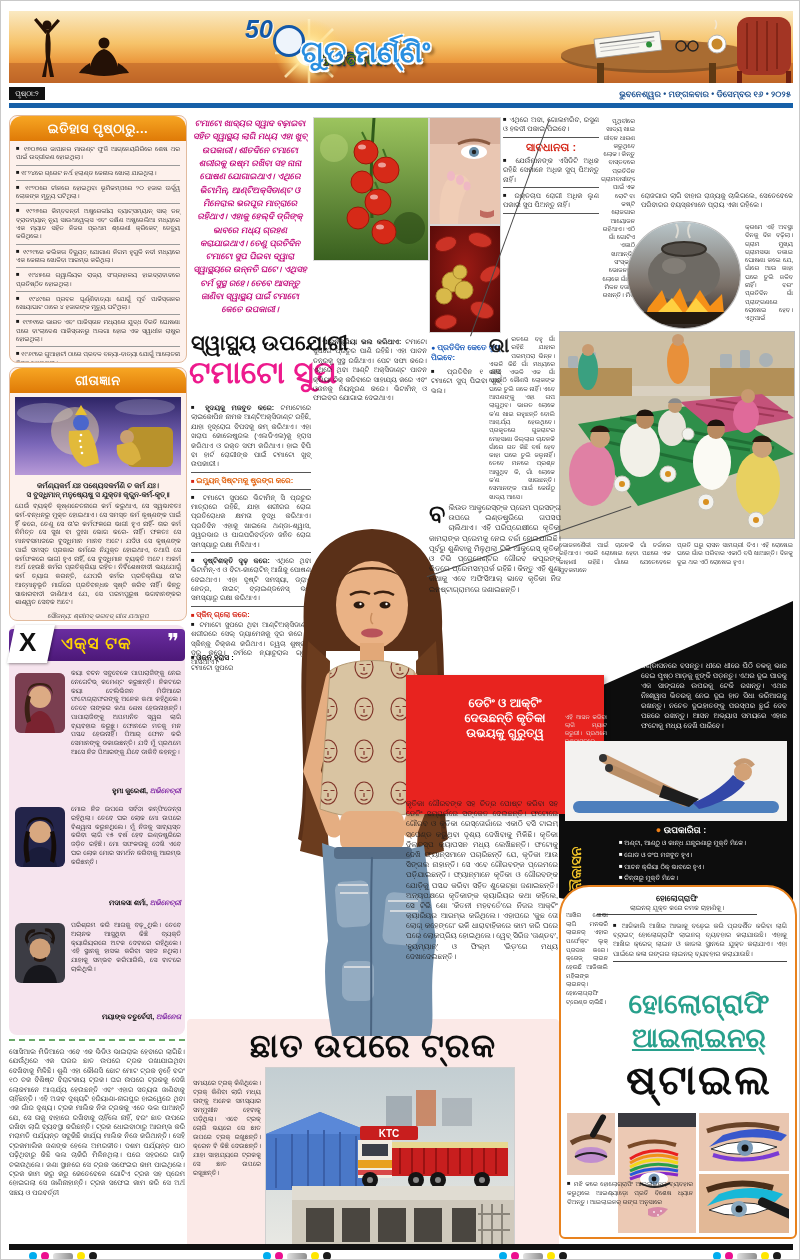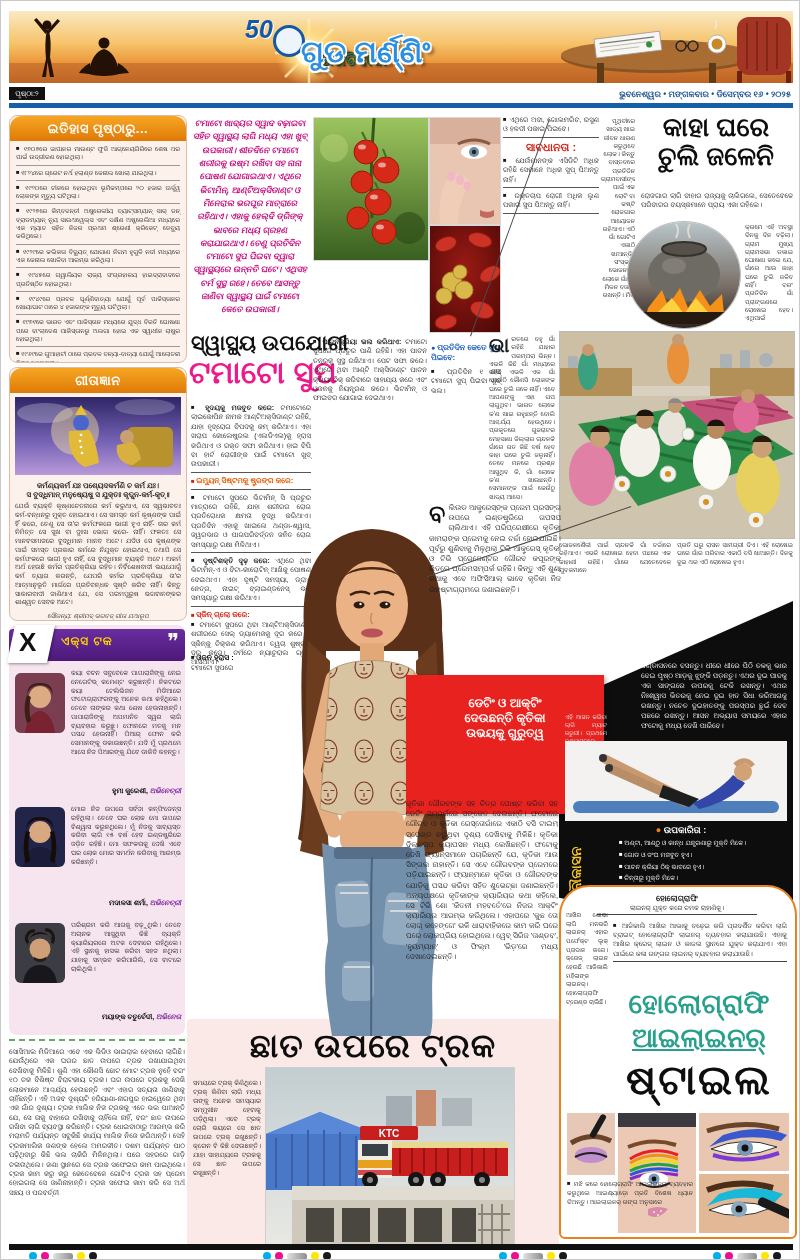--- a/index.html
+++ b/index.html
@@ -166,21 +166,21 @@
       <div class="c b" style="font-size:7.3px;color:#222;">ସ ବୁଦ୍ଧିମାନ୍ ମନୁଷ୍ୟେଷୁ ସ ଯୁକ୍ତଃ କୃତ୍ସ୍ନ-କର୍ମ-କୃତ୍॥</div>
       <div class="tj f65" style="margin-top:3px;height:108px;overflow:hidden;">ଯେଉଁ ବ୍ୟକ୍ତି କୃଷ୍ଣଚେତନାରେ କର୍ମ କରୁଥାଏ, ସେ ସ୍ୱଭାବତଃ କର୍ମ-ବନ୍ଧନରୁ ମୁକ୍ତ ହୋଇଥାଏ। ସେ ସମସ୍ତ କର୍ମ କୃଷ୍ଣଙ୍କ ପାଇଁ ହିଁ କରେ, ତେଣୁ ସେ ତା'ର କର୍ମଫଳରେ ଭାଗୀ ହୁଏ ନାହିଁ- ତାର କର୍ମ ନିମିତ୍ତ ସେ ସୁଖ ବା ଦୁଃଖ ଭୋଗ କରେ- ନାହିଁ। ଫଳତଃ ସେ ମାନବସମାଜରେ ବୁଦ୍ଧିମାନ ମାନବ ଅଟେ। ଯଦିଓ ସେ କୃଷ୍ଣଙ୍କ ପାଇଁ ସମସ୍ତ ପ୍ରକାର କର୍ମରେ ନିଯୁକ୍ତ ହୋଇଥାଏ, ତଥାପି ସେ କର୍ମଫଳରେ ଭାଗୀ ହୁଏ ନାହିଁ, ସେ ବୁଦ୍ଧିମାନ ବ୍ୟକ୍ତି ଅଟେ। ଅକର୍ମ ଅର୍ଥ ହେଉଛି କର୍ମର ପ୍ରତିକ୍ରିୟା ରହିତ। ନିର୍ବିଶେଷବାଦୀ ଭୟଯୋଗୁଁ କର୍ମ ତ୍ୟାଗ କରନ୍ତି, ଯେପରି କର୍ମର ପ୍ରତିକ୍ରିୟା ତା'ର ଆତ୍ମାନୁଭୂତି ମାର୍ଗରେ ପ୍ରତିବନ୍ଧକ ସୃଷ୍ଟି କରିବ ନାହିଁ। କିନ୍ତୁ ସାକାରବାଦୀ ଜାଣିଥାଏ ଯେ, ସେ ପରମପୁରୁଷ ଭଗବାନଙ୍କର ଶାଶ୍ୱତ ସେବକ ଅଟେ।</div>
       <div class="c" style="font-size:6.3px;font-style:italic;color:#333;margin-top:2px;">ସୌଜନ୍ୟ: ଶ୍ରୀମଦ୍ ଭଗବଦ୍ ଗୀତା ଯଥାରୂପ</div>
     </div>
   </div>
 
   <div class="abs" style="left:8px;top:624px;width:176px;height:410px;background:#f6e4ee;border-radius:8px;"></div>
   <div class="abs" style="left:8px;top:628px;width:176px;height:32px;background:linear-gradient(#6a2da0,#4c1878);border-radius:4px;">
     <div class="abs" style="left:2px;top:-4px;width:40px;height:38px;background:#fff;transform:skewX(-12deg);box-shadow:1px 1px 3px rgba(0,0,0,.4);"></div>
     <div class="abs" style="left:10px;top:-2px;font-size:26px;font-weight:900;color:#111;">X</div>
-    <div class="abs" style="left:52px;top:5px;font-size:12px;font-weight:900;color:#ffd400;letter-spacing:1px;">ଏକ୍ସ ଟକ</div>
+    <div class="abs" style="left:52px;top:5px;font-size:17px;font-weight:900;color:#ffd400;letter-spacing:1px;">ଏକ୍ସ ଟକ</div>
     <div class="abs" style="right:6px;top:0px;font-size:22px;color:#fff;">❞</div>
   </div>
 
   <svg class="abs" style="left:14px;top:672px;border-radius:6px;" width="50" height="60">
     <rect width="50" height="60" fill="#6a3448"></rect>
       <rect width="50" height="60" fill="#8a4858" opacity=".5"></rect>
     <path d="M10 60 C12 44 20 38 25 38 C30 38 38 44 40 60 Z" fill="#7a2330"></path>
     <circle cx="25" cy="24" r="11" fill="#dcab84"></circle>
     <path d="M12 24 C12 8 38 8 38 24 C38 16 36 10 25 10 C14 10 12 16 12 24 Z" fill="#3a2014"></path>
     <path d="M12 22 C8 34 10 44 12 50 L16 48 C14 38 14 30 16 24 Z" fill="#3a2014"></path>
@@ -384,24 +384,20 @@
     <span>ଲିଉଡ ଆକ୍ଟ୍ରେସ୍‌ଙ୍କ ପ୍ରେମ ପ୍ରସଙ୍ଗ ଉପରେ ଇଣ୍ଡଷ୍ଟ୍ରିରେ ଗପସପ ଚାଲିଥାଏ। ଏହି ପରିପ୍ରେକ୍ଷୀରେ କୃତିକା କାମରାଙ୍କ ପ୍ରେମକୁ ନେଇ ଚର୍ଚ୍ଚା ହୋଇଯାଇଛି। ପୂର୍ବରୁ ଶୁଣିବାକୁ ମିଳୁଥିଲା ଟିଭି ଆକ୍ଟ୍ରେସ୍ କୃତିକା ଓ ଟିଭି ପ୍ରେଜେଣ୍ଟର ଗୌରବ କପୂରଙ୍କ ଭିତରେ ପ୍ରେମସମ୍ପର୍କ ରହିଛି। କିନ୍ତୁ ଏହି ଶୁଣା କଥାକୁ ଏବେ ଅଫିସିଆଲ୍ ଭାବେ କୃତିକା ନିଜ ଇନଷ୍ଟାଗ୍ରାମରେ ଜଣାଇଛନ୍ତି।</span>
   </div>
   <div class="abs redhead" style="left:405px;top:674px;width:198px;height:118px;z-index:3;padding-top:21px;font-size:12px;line-height:1.25;box-shadow:2px 2px 4px rgba(0,0,0,.3);">
     <div>ଡେଟିଂ ଓ ଆକ୍ଟିଂ</div>
     <div>ଦେଉଛନ୍ତି କୃତିକା</div>
     <div>ଉଭୟକୁ ଗୁରୁତ୍ୱ</div>
   </div>
   <div class="abs tj f75" style="left:405px;top:798px;width:152px;height:228px;overflow:hidden;z-index:3;">କୃତିକା ଗୌରବଙ୍କ ସହ ଚିତ୍ର ପୋଷ୍ଟ କରିବା ସହ ଡେଟିଂ ସମ୍ପର୍କରେ ସଙ୍କେତ ଦେଇଛନ୍ତି। ଫଟୋରେ ଗୌରବ ଓ କୃତିକା ରେସ୍ତୋରାଁରେ ଏକାଠି ବସି ଟାଇମ୍ ସ୍ପେଣ୍ଡ କରୁଥିବା ଦୃଶ୍ୟ ଦେଖିବାକୁ ମିଳିଛି। କୃତିକା ଦିଲଚସ୍ପ କ୍ୟାପସନ ମଧ୍ୟ ଲେଖିଛନ୍ତି। ଫଟୋକୁ ଦେଖି ଫ୍ୟାନ୍ସମାନେ ପଚାରିଛନ୍ତି ଯେ, କୃତିକା ଆଉ ସିଙ୍ଗଲ ନାହାନ୍ତି। ସେ ଏବେ ଗୌରବଙ୍କ ପ୍ରେମରେ ପଡ଼ିଯାଇଛନ୍ତି। ଫ୍ୟାନ୍‌ମାନେ କୃତିକା ଓ ଗୌରବଙ୍କ ଯୋଡ଼ିକୁ ପସନ୍ଦ କରିବା ସହିତ ଶୁଭେଚ୍ଛା ଜଣାଇଛନ୍ତି। ଅନ୍ୟପକ୍ଷରେ କୃତିକାଙ୍କ କ୍ୟାରିୟର କଥା କହିଲେ, ସେ ଟିଭି ଶୋ 'କିତନୀ ମହବତେଁ'ରେ ନିଜର ଆକ୍ଟିଂ କ୍ୟାରିୟର ଆରମ୍ଭ କରିଥିଲେ। ଏହାପରେ 'କୁଛ ତୋ ଲୋଗ୍ କହେଙ୍ଗେ' ଭଳି ଧାରାବାହିକରେ କାମ କରି ଘରେ ଘରେ ଲୋକପ୍ରିୟ ହୋଇଥିଲେ। ୱେବ୍ ସିରିଜ 'ତାଣ୍ଡବ', 'ହ୍ୟୁମ୍ୟାନ୍' ଓ ଫିଲ୍ମ 'ଭିଡ଼'ରେ ମଧ୍ୟ ଦେଖାଦେଇଛନ୍ତି।</div>
 
   <div class="abs tj f6" style="left:600px;top:116px;width:34px;height:206px;overflow:hidden;text-align:right;">ପୃଥିବୀରେ ଖାଦ୍ୟ ଖାଇ ଜୀବନ ଧାରଣ କରୁଥିବେ ଲୋକ। କିନ୍ତୁ ବାସ୍ତବରେ ପ୍ରତିଦିନ ଗ୍ରାମବାସୀଙ୍କ ପାଇଁ ଏକ ରୋଟି ବା କଷ୍ଟି ରୋଜଗାର ଆୟୋଜନ ରହିଥାଏ। ଏଠି ଗାଁ ଗୋଟିଏ ଏକାଠି ଖାଆନ୍ତି। ସଂସ୍କାର ଭୋଜନରେ ଲୋକେ ଗାଁରେ ମିଳନ ବଜାୟ ରଖନ୍ତି। ମିଶି</div>
-  <div class="abs c" style="left:638px;top:112px;width:154px;font-size:26px;font-weight:900;line-height:1.12;color:#0d0d0d;">
-    <div>କାହା ଘରେ</div>
-    <div>ଚୁଲି ଜଳେନି</div>
-  </div>
   <div class="abs tj f7" style="left:640px;top:190px;width:152px;height:28px;overflow:hidden;">ରୋଜଗାର ଲାଗି ବାହାର ରାଜ୍ୟକୁ ଚାଲିଗଲେ, ସେତେବେଳେ ପରିବାରର ବୟସ୍କମାନେ ପ୍ରାୟ ଏକା ରହିଲେ।</div>
 
   <div class="abs" style="left:626px;top:220px;width:112px;height:106px;border-radius:50%;overflow:hidden;border:1px solid #bbb;">
     <svg width="112" height="106">
       <defs>
           <linearGradient id="pg" x1="0" y1="0" x2="0" y2="1">
         <stop offset="0" stop-color="#b9c6ca"></stop>
             <stop offset=".6" stop-color="#7a7068"></stop>
             <stop offset="1" stop-color="#2e2520"></stop>
       </linearGradient>

